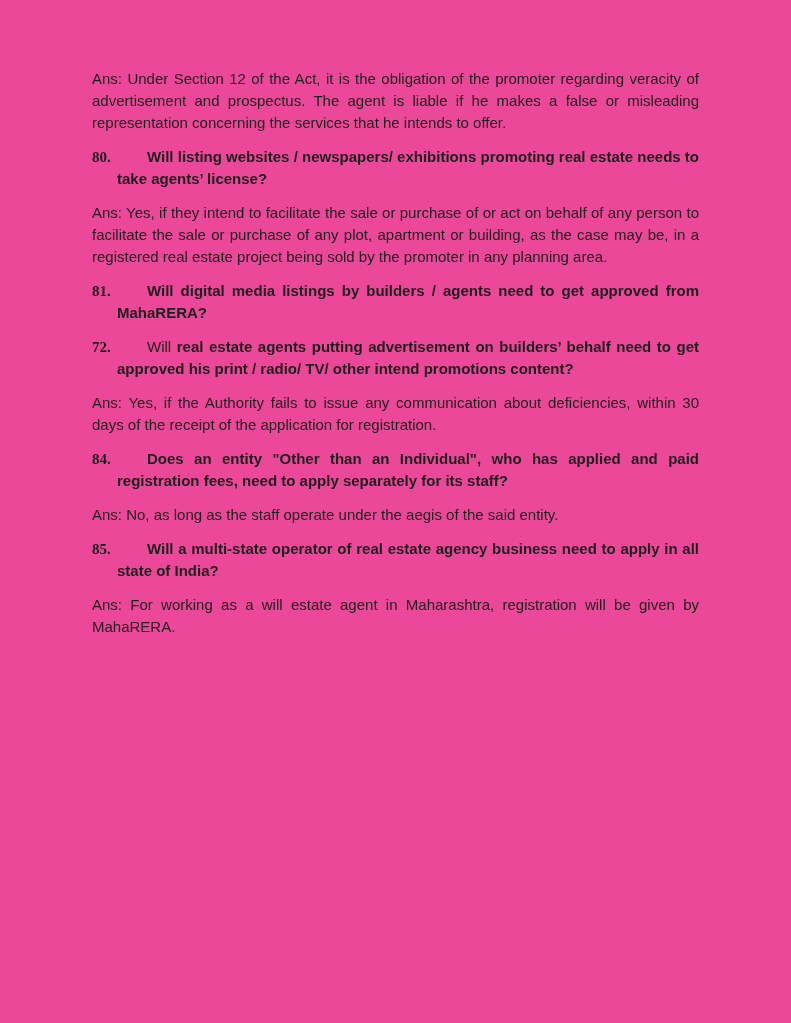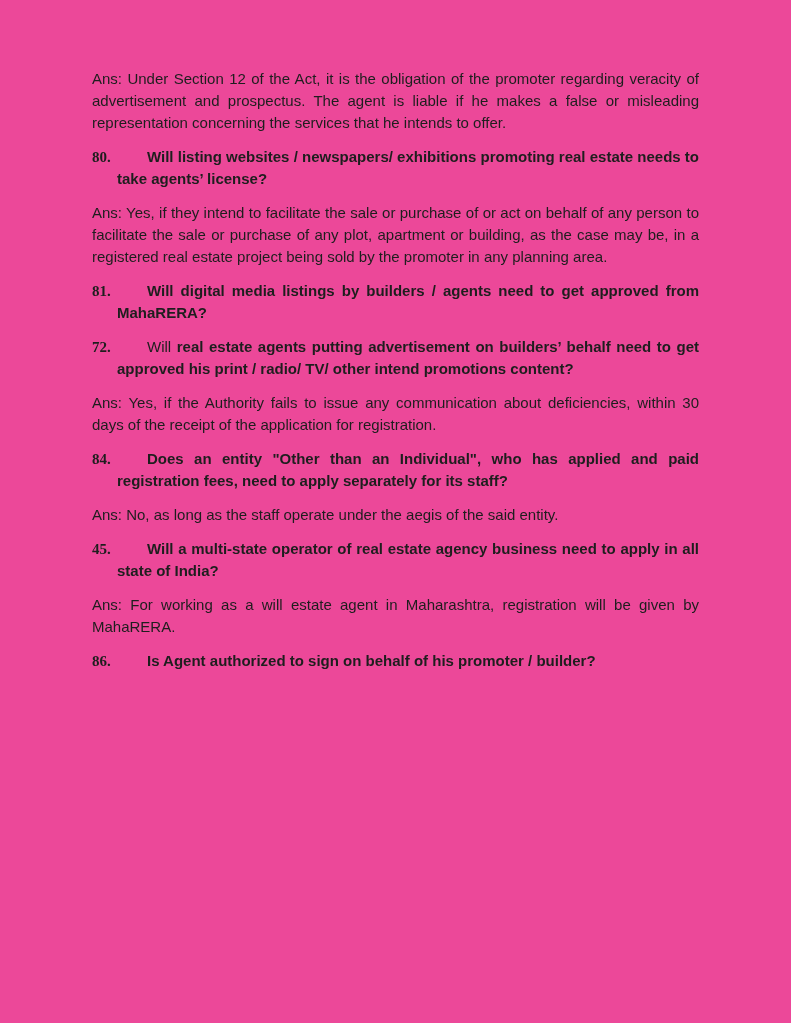--- a/index.html
+++ b/index.html
@@ -65,21 +65,20 @@
   <div class="faq">
     <p class="para answer">Ans: Yes, if the Authority fails to issue any communication about deficiencies, within 30 days of the receipt of the application for registration.</p>
   </div>
 
   <div class="faq">
     <p class="para question"><span class="q-num">84.</span><span class="q-prefix"></span><span class="q-text">Does an entity "Other than an Individual", who has applied and paid registration fees, need to apply separately for its staff?</span></p>
     <p class="para answer">Ans: No, as long as the staff operate under the aegis of the said entity.</p>
   </div>
 
   <div class="faq">
-    <p class="para question"><span class="q-num">45.</span><span class="q-prefix"></span><span class="q-text">Will a multi-state operator of real estate agency business need to apply in all state of India?</span></p>
+    <p class="para question"><span class="q-num">85.</span><span class="q-prefix"></span><span class="q-text">Will a multi-state operator of real estate agency business need to apply in all state of India?</span></p>
     <p class="para answer">Ans: For working as a will estate agent in Maharashtra, registration will be given by MahaRERA.</p>
   </div>
 
   <div class="faq">
-    <p class="para question"><span class="q-num">86.</span><span class="q-prefix"></span><span class="q-text">Is Agent authorized to sign on behalf of his promoter / builder?</span></p>
   </div>
 </div>
 </div>
 
 </body></html>

